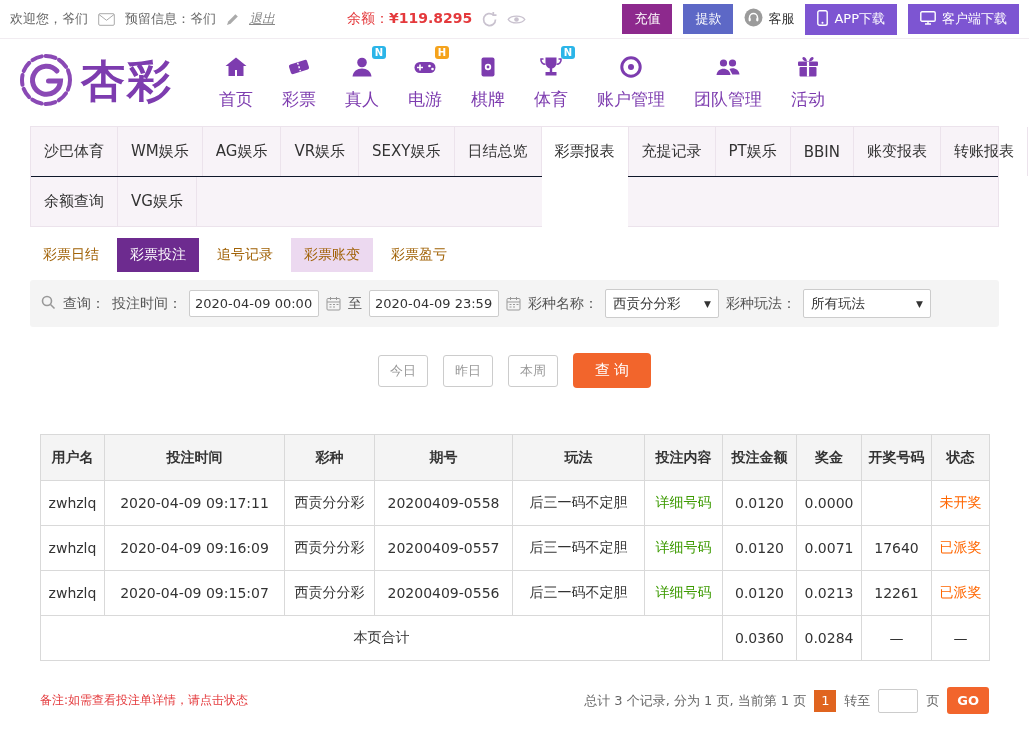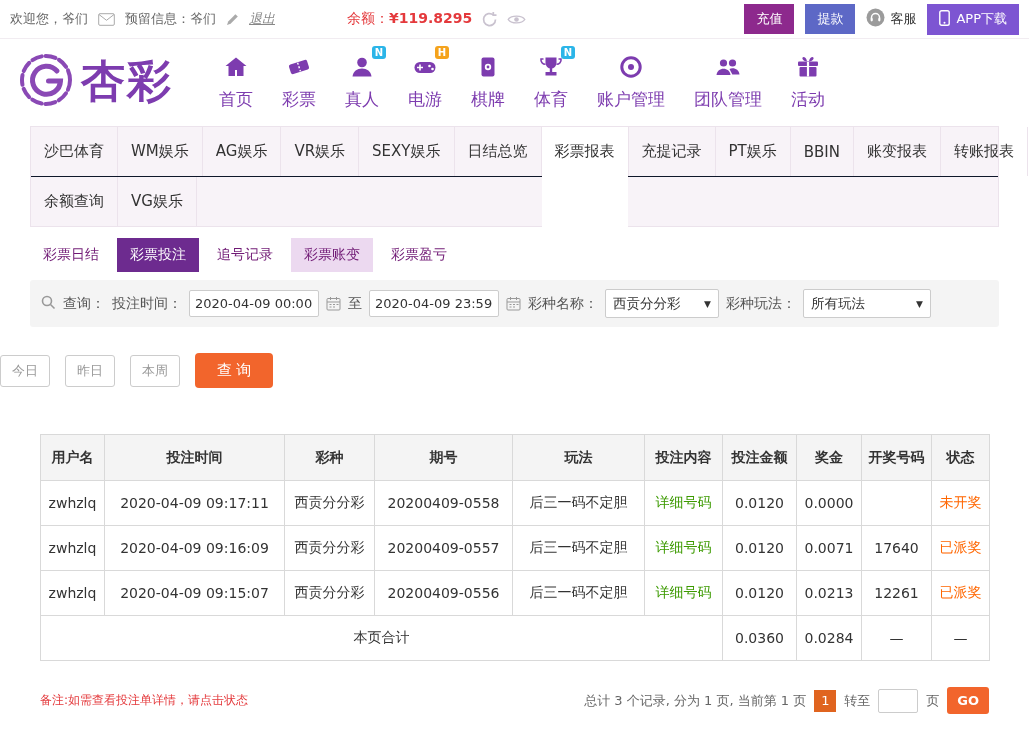--- a/index.html
+++ b/index.html
@@ -44,38 +44,38 @@
   .tabrow { display:flex; position:relative; }
   .tabrow1 { border-bottom:1px solid #0f172a; }
   .tab { height:49px; display:flex; align-items:center; padding:0 13px; font-size:15px;
          color:#333; border-right:1px solid #ece3ec; cursor:pointer; white-space:nowrap; }
   .tab.active { background:#fff; position:relative; }
   .tab.active::after { content:""; position:absolute; left:0; right:0; top:49px;
                        height:51px; background:#fff; z-index:2; }
   .tabrow2 .tab { position:relative; z-index:3; background:#f8f3f8; }
   
   .subtabs { display:flex; align-items:center; gap:5px; margin:11px 30px 8px; font-size:14px; }
-  .subtab { padding:8px 13px; cursor:pointer; color:#701a75; white-space:nowrap; }
+  .subtab { padding:8px 13px; cursor:pointer; color:#a16207; white-space:nowrap; }
   .subtab.active { background:#6d2b8f; color:#fff; }
   .subtab.tint { background:#ecd9f0; }
   
   .filterbar { margin:6px 30px; background:#f4f4f4; border-radius:3px; display:flex;
                align-items:center; gap:7px; padding:9px 10px; font-size:14px; color:#555; }
   .f-label { white-space:nowrap; }
   .date-input { width:130px; height:27px; border:1px solid #ccc; border-radius:2px;
                 padding:0 5px; font-size:13px; color:#333; font-family:inherit; }
   .cal { display:inline-flex; cursor:pointer; }
   .select { height:29px; background:#fff; border:1px solid #ccc; border-radius:2px;
             display:flex; align-items:center; justify-content:space-between;
             padding:0 7px; cursor:pointer; color:#333; font-size:13.5px; }
   .select .caret { font-size:9px; color:#333; margin-left:10px; }
   .sel-lottery { width:114px; }
   .sel-play { width:128px; }
   
-  .btnrow { display:flex; align-items:center; justify-content:flex-start; gap:15px; margin-top:26px; }
+  .btnrow { display:flex; align-items:center; justify-content:center; gap:15px; margin-top:26px; }
   .btn-ghost { background:#fff; border:1px solid #ccc; border-radius:3px; color:#999;
                font-size:13px; padding:6px 11px; cursor:pointer; font-family:inherit; }
   .btn-query { background:#f2652c; border:none; border-radius:4px; color:#fff;
                font-size:15px; padding:8px 22px; cursor:pointer; white-space:nowrap; font-family:Liberation Sans, sans-serif; }
   
   .bet-table { margin:46px 40px 0; border-collapse:collapse; table-layout:fixed; width:949px; }
   .bet-table th, .bet-table td { border:1px solid #d9d9d9; text-align:center;
                font-size:14px; height:45px; padding:0 3px; overflow:hidden; }
   .bet-table th { background:#f4f4f4; font-weight:bold; color:#333; height:46px; }
   .link-green { color:#3c9a00; cursor:pointer; }
@@ -142,20 +142,27 @@
           </svg>
       </span>
       <span>客服</span>
     </span>
     <button class="btn btn-app">
       <span><svg width="11" height="16" viewBox="0 0 11 16">
             <rect x=".8" y=".8" width="9.4" height="14.4" rx="1.8" fill="none" stroke="#fff" stroke-width="1.4"></rect>
             <circle cx="5.5" cy="12.8" r="1" fill="#fff"></circle>
           </svg></span>
       <span>APP下载</span>
+    </button>
+    <button class="btn btn-client">
+      <span><svg width="16" height="14" viewBox="0 0 16 14">
+            <rect x=".8" y=".8" width="14.4" height="9.4" rx="1.2" fill="none" stroke="#fff" stroke-width="1.4"></rect>
+            <path d="M5 13h6M8 10.5V13" stroke="#fff" stroke-width="1.4"></path>
+          </svg></span>
+      <span>客户端下载</span>
     </button>
   </div>
 </div>
 
 <div class="header">
   <div class="logo">
     <span>
       <svg width="56" height="56" viewBox="0 0 56 56">
         <circle cx="28" cy="28" r="24" fill="none" stroke="#8a49b5" stroke-width="4" stroke-dasharray="10 4" stroke-linecap="round"></circle>
         <path d="M39 19a14 14 0 1 0 3.5 10H30.5" fill="none" stroke="#8a49b5" stroke-width="5" stroke-linecap="round"></path>

